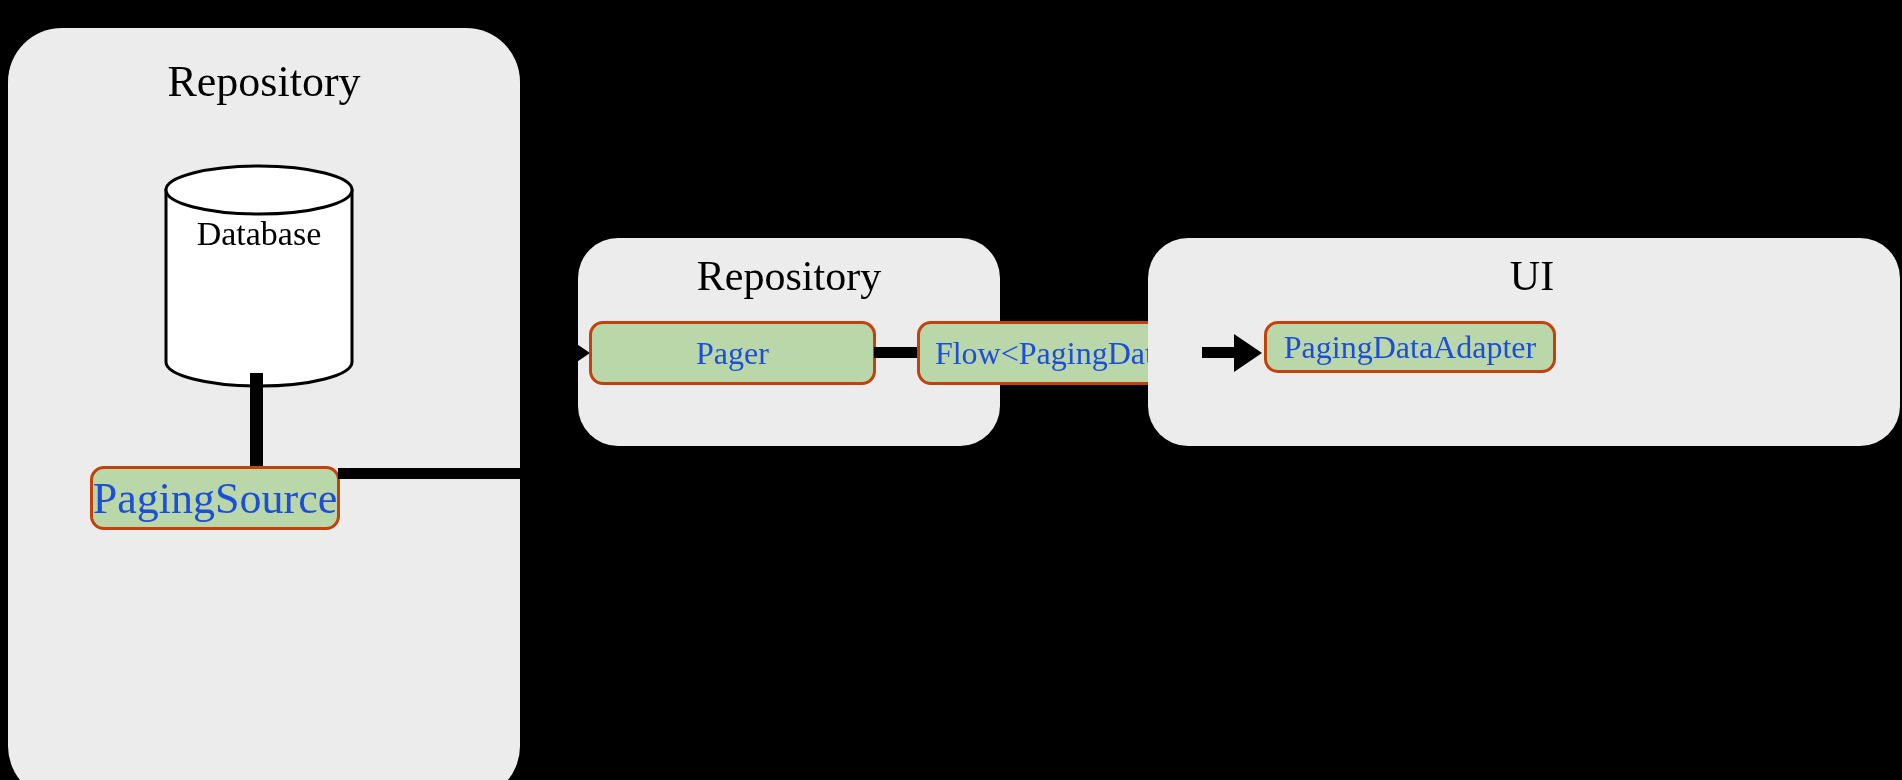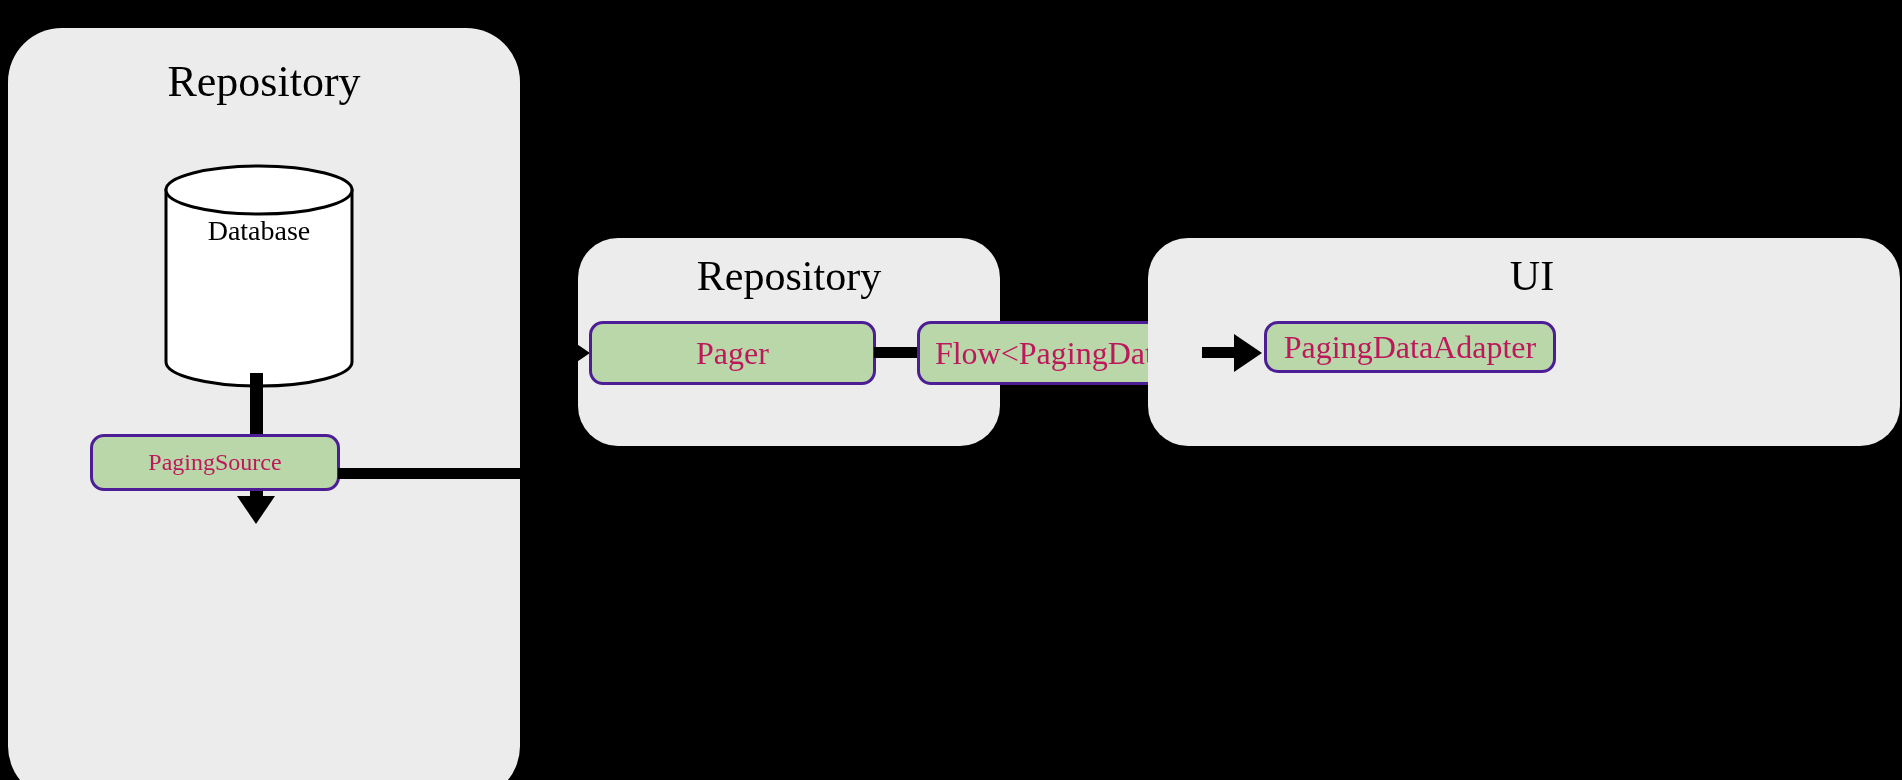--- a/index.html
+++ b/index.html
@@ -27,27 +27,27 @@
     left: 0;
     right: 0;
     text-align: center;
     color: #000000;
     font-weight: 400;
     white-space: nowrap;
   }
   .node {
     position: absolute;
     background: #B9D7A8;
-    border: 3px solid #4c1d95;
+    border: 3px solid #c2410c;
     border-radius: 14px;
     box-sizing: border-box;
     display: flex;
     align-items: center;
     justify-content: center;
-    color: #be185d;
+    color: #1d4ed8;
     white-space: nowrap;
   }
   .cyl {
     position: absolute;
   }
   .cyl svg { display: block; }
   .cyl-label {
     position: absolute;
     left: 0;
     right: 0;
@@ -84,26 +84,26 @@
   <div class="group-box" style="left:8px; top:4px; width:512px; height:772px; border-radius:54px;">
   </div>
   <div class="group-title" style="left:8px; top:32px; width:512px; font-size:44px;">Repository</div>
 
   <div class="cyl" style="left:163px; top:139px; width:192px; height:226px;">
     <svg width="192" height="226" viewBox="0 0 192 226">
       <path d="M3,27 L3,199 A93,24 0 0 0 189,199 L189,27 Z" fill="#FFFFFF" stroke="#000000" stroke-width="3"></path>
       <ellipse cx="96" cy="27" rx="93" ry="24" fill="#FFFFFF" stroke="#000000" stroke-width="3"></ellipse>
     </svg>
   </div>
-  <div class="cyl-label" style="left:163px; top:191px; width:192px; font-size:28px;">Database</div>
+  <div class="cyl-label" style="left:163px; top:191px; width:192px; font-size:34px;">Database</div>
 
   <div class="edge-line" style="left:250px; top:349px; width:13px; height:128px;"></div>
   <div class="arrow-head-down" style="left:237px; top:472px;"></div>
 
-  <div class="node" style="left:90px; top:410px; width:250px; height:57px; font-size:24px;">PagingSource</div>
+  <div class="node" style="left:90px; top:442px; width:250px; height:64px; font-size:44px;">PagingSource</div>
 
   <div class="edge-line" style="left:338px; top:444px; width:184px; height:11px;"></div>
 
   <div class="group-box" style="left:578px; top:214px; width:422px; height:208px; border-radius:40px;">
   </div>
   <div class="group-title" style="left:578px; top:228px; width:422px; font-size:42px;">Repository</div>
 
   <div class="arrow-head-right" style="left:562px; top:310px;"></div>
 
   <div class="node" style="left:589px; top:297px; width:287px; height:64px; font-size:32px;">Pager</div>

